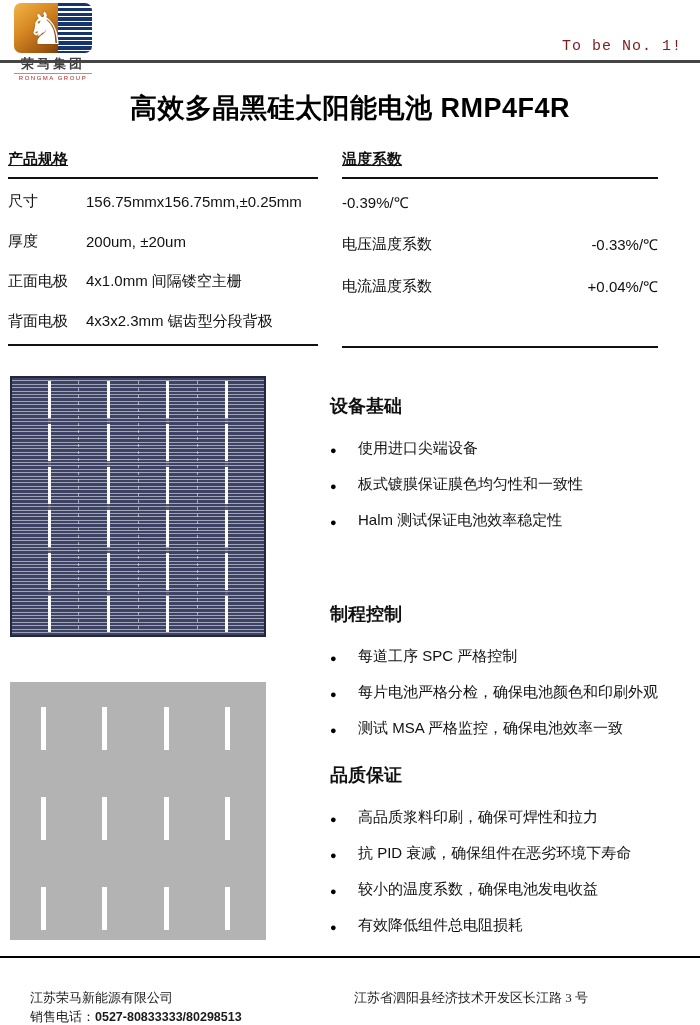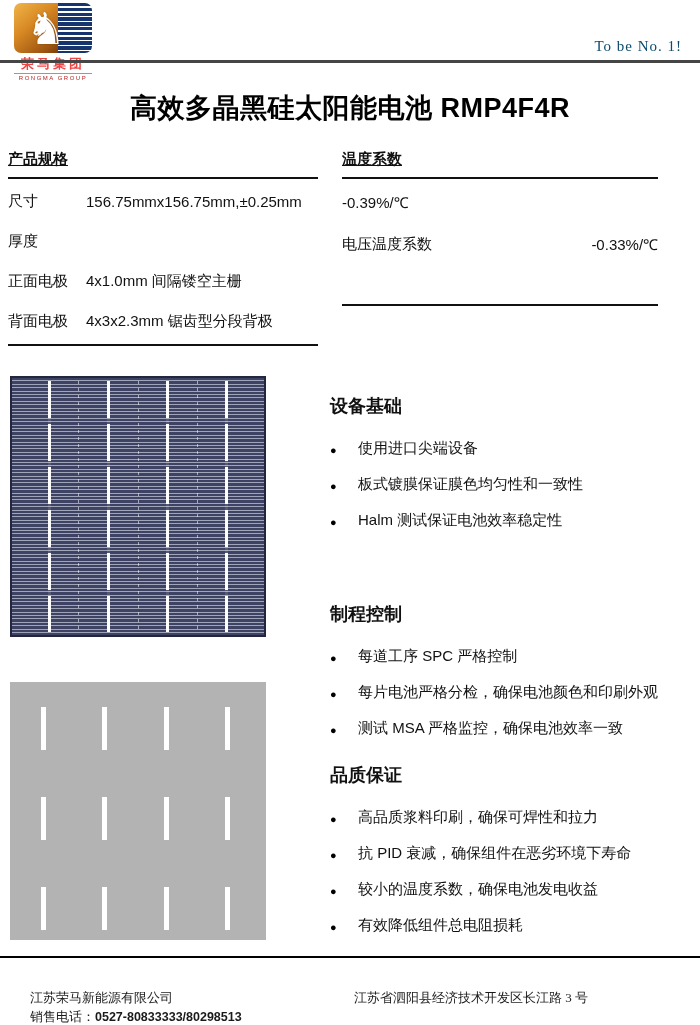--- a/index.html
+++ b/index.html
@@ -20,26 +20,26 @@
   .logo-icon .right {
     position:absolute; right:0; top:0; width:44%; height:100%;
     background:repeating-linear-gradient(180deg,#16356e 0 3.4px,#ffffff 3.4px 4.8px);
   }
   .logo-icon .horse {
     position:absolute; left:6px; top:2px; width:52px; height:48px;
     color:#ffffff; font-size:44px; line-height:48px; text-align:center;
     text-shadow:0 0 2px rgba(60,30,0,.35);
   }
   .logo-name { margin-top:2px; text-align:center; font-size:13px; font-weight:bold;
-    color:#ef4444; letter-spacing:3px; white-space:nowrap; }
+    color:#404040; letter-spacing:3px; white-space:nowrap; }
   .logo-sub { text-align:center; font-size:6px; color:#b42525; letter-spacing:1.5px;
     border-top:1px solid #999; padding-top:1px; white-space:nowrap; }
 
   .slogan { position:absolute; right:18px; top:38px;
-    font-family:Liberation Serif, serif; font-size:15px; color:#0c4a6e; letter-spacing:1px; }
+    font-family:Liberation Mono, monospace; font-size:15px; color:#7f1d1d; letter-spacing:1px; }
 
   .header-rule { position:absolute; left:0; right:0; top:60px; height:3px; background:#454545; }
 
   
   .title { position:absolute; left:0; right:0; top:90px; text-align:center;
     font-size:27px; font-weight:bold; color:#000; letter-spacing:0.5px; }
 
   
   .spec-table { position:absolute; top:150px; }
   .spec-table.left  { left:8px;   width:310px; }
@@ -112,20 +112,21 @@
 
   <div class="spec-table left">
     <h2>产品规格</h2>
     <div class="spec-rows">
       <div class="spec-row">
         <span class="lbl">尺寸</span>
         <span class="val">156.75mmx156.75mm,±0.25mm</span>
       </div>
       <div class="spec-row">
         <span class="lbl">厚度</span>
+        <span class="val">200um, ±20um</span>
       </div>
       <div class="spec-row">
         <span class="lbl">正面电极</span>
         <span class="val">4x1.0mm 间隔镂空主栅</span>
       </div>
       <div class="spec-row">
         <span class="lbl">背面电极</span>
         <span class="val">4x3x2.3mm 锯齿型分段背极</span>
       </div>
     </div>
@@ -134,20 +135,24 @@
 
   <div class="spec-table right">
     <h2>温度系数</h2>
     <div class="spec-rows">
       <div class="spec-row">
         <span class="val">-0.39%/℃</span>
       </div>
       <div class="spec-row">
         <span class="lbl">电压温度系数</span>
         <span class="val">-0.33%/℃</span>
+      </div>
+      <div class="spec-row">
+        <span class="lbl">电流温度系数</span>
+        <span class="val">+0.04%/℃</span>
       </div>
     </div>
     <div class="table-bottom"></div>
   </div>
 
   <div class="cell-front" id="cellFront">
       <div class="busbar" style="left: calc(14.8% - 1.5px);"></div>
       <div class="busbar" style="left: calc(38.3% - 1.5px);"></div>
       <div class="busbar" style="left: calc(61.7% - 1.5px);"></div>
       <div class="busbar" style="left: calc(85.2% - 1.5px);"></div>

